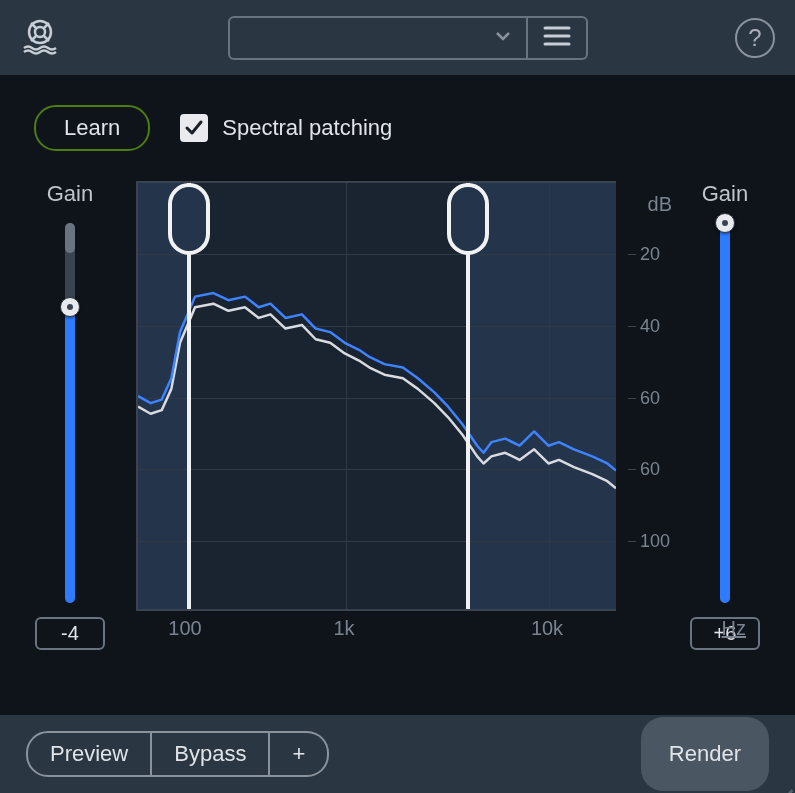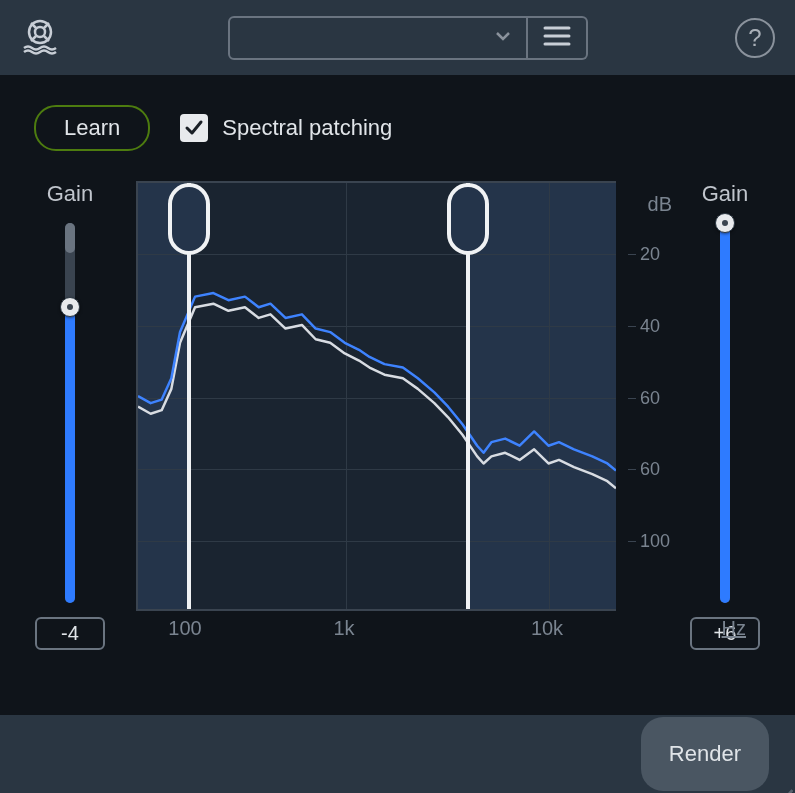--- a/index.html
+++ b/index.html
@@ -396,20 +396,25 @@
       <div class="slider-track">
         <div class="slider-fill" style="height:100%"></div>
         <div class="slider-thumb" style="bottom:100%"></div>
       </div>
       <div class="gain-value">+6</div>
     </div>
   </div>
 </div>
 
 <div class="footer">
+  <div class="btn-group">
+    <button class="seg-btn">Preview</button>
+    <button class="seg-btn mid">Bypass</button>
+    <button class="seg-btn">+</button>
+  </div>
   <button class="render-btn">Render</button>
 </div>
 
 <div class="resize-grip">
   <div style="transform:rotate(-45deg);right:0;bottom:0;width:16px"></div>
   <div style="transform:rotate(-45deg);right:0;bottom:0;width:10px"></div>
   <div style="transform:rotate(-45deg);right:0;bottom:0;width:4px"></div>
 </div>
 
 </body></html>

